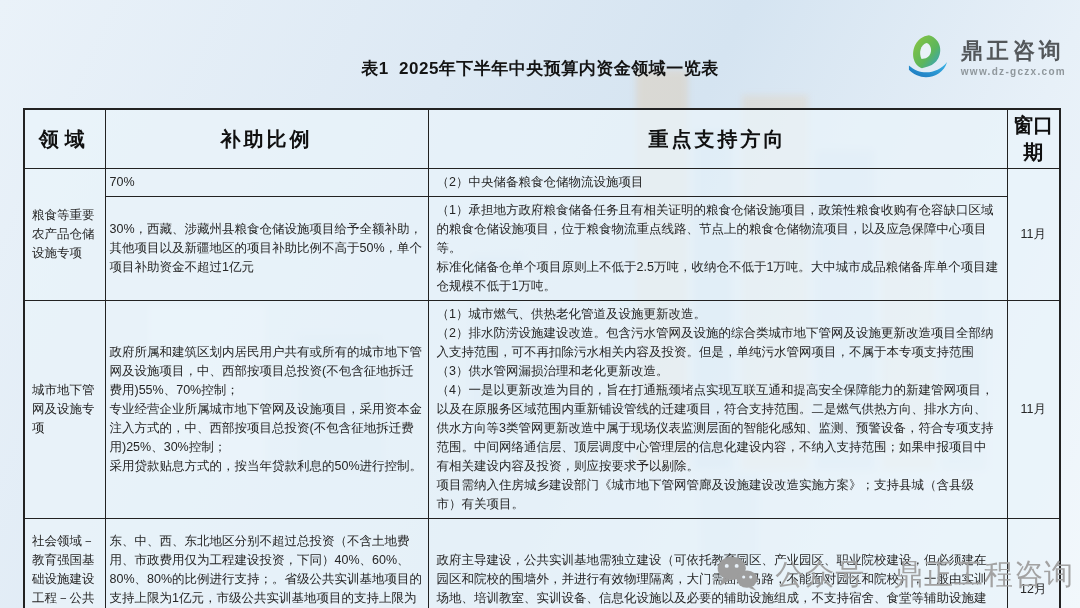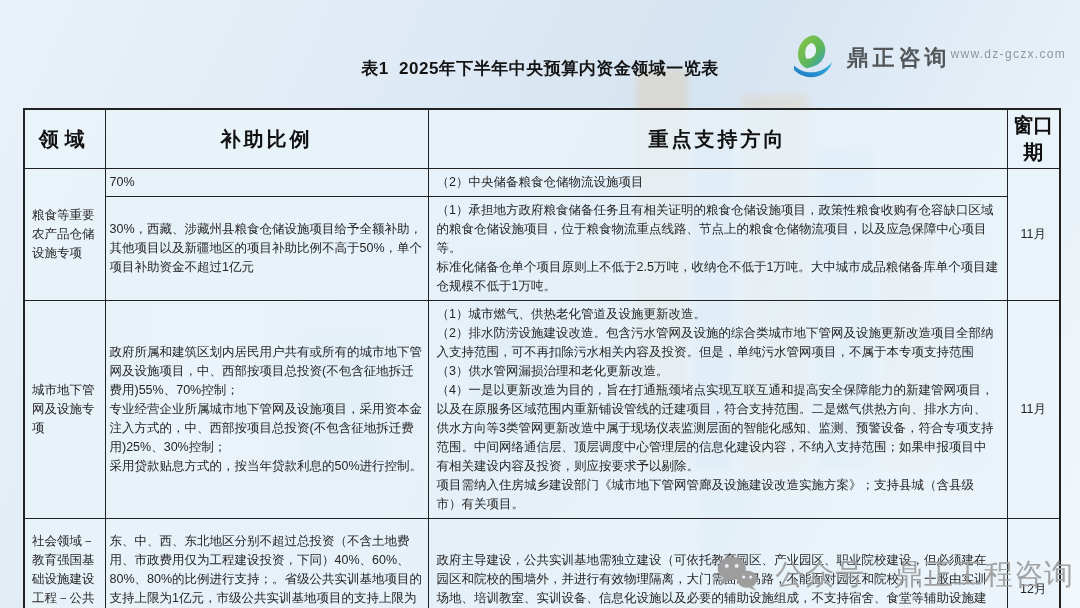--- a/index.html
+++ b/index.html
@@ -21,23 +21,23 @@
       linear-gradient(rgba(150,190,225,.18),rgba(150,190,225,.18)) 472px 255px / 50px 215px no-repeat,
       linear-gradient(rgba(255,255,255,.40),rgba(255,255,255,.40)) 148px 305px / 118px 165px no-repeat,
       linear-gradient(rgba(160,195,228,.16),rgba(160,195,228,.16)) 298px 335px / 84px 135px no-repeat,
       linear-gradient(rgba(150,190,225,.18),rgba(150,190,225,.18)) 700px 475px / 58px 95px no-repeat;
   }
   .title{
     position:absolute;top:57px;left:0;width:100%;text-align:center;
     font-size:17px;font-weight:bold;color:#141414;letter-spacing:.5px;white-space:pre;
   }
   .logo{position:absolute;top:30px;right:14px;display:flex;align-items:center;gap:7px;z-index:2;}
-  .logo-text{display:flex;flex-direction:row;line-height:1.1;}
+  .logo-text{display:flex;flex-direction:column;line-height:1.1;}
   .logo-name{font-size:22px;font-weight:bold;color:#53575a;letter-spacing:4px;}
-  .logo-url{font-size:12px;color:#8f979c;letter-spacing:1.3px;margin-top:2px;}
+  .logo-url{font-size:10px;color:#8f979c;letter-spacing:1.3px;margin-top:2px;font-weight:bold;}
   table.main{
     position:absolute;left:23px;top:108px;width:1036px;z-index:1;
     border-collapse:collapse;table-layout:fixed;
     background:rgba(233,243,250,0.78);
     border:2px solid #222;
   }
   th,td{border:1.5px solid #222;}
   th{font-size:20px;font-weight:bold;color:#101010;letter-spacing:3px;height:30px;padding:2px;text-align:center;}
   th.col-domain{letter-spacing:6px;}
   th.col-window{letter-spacing:0;}

